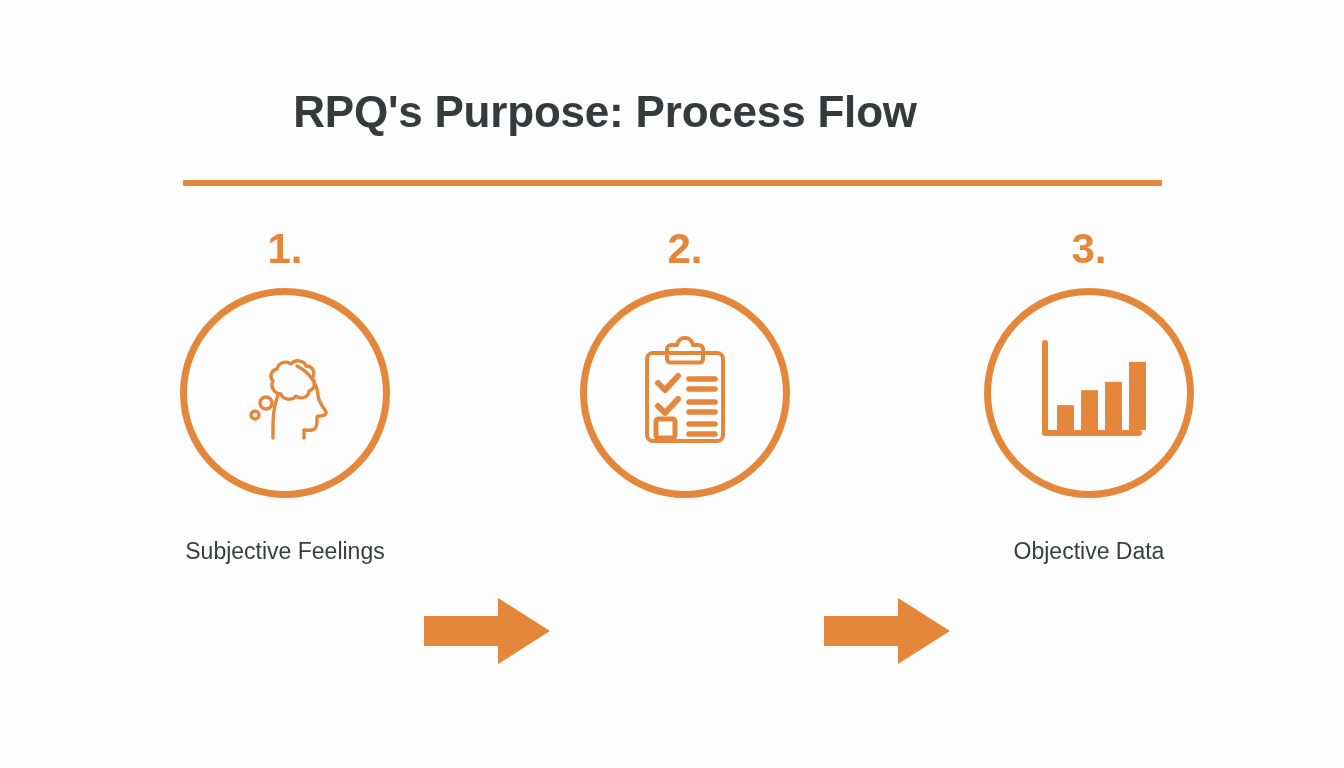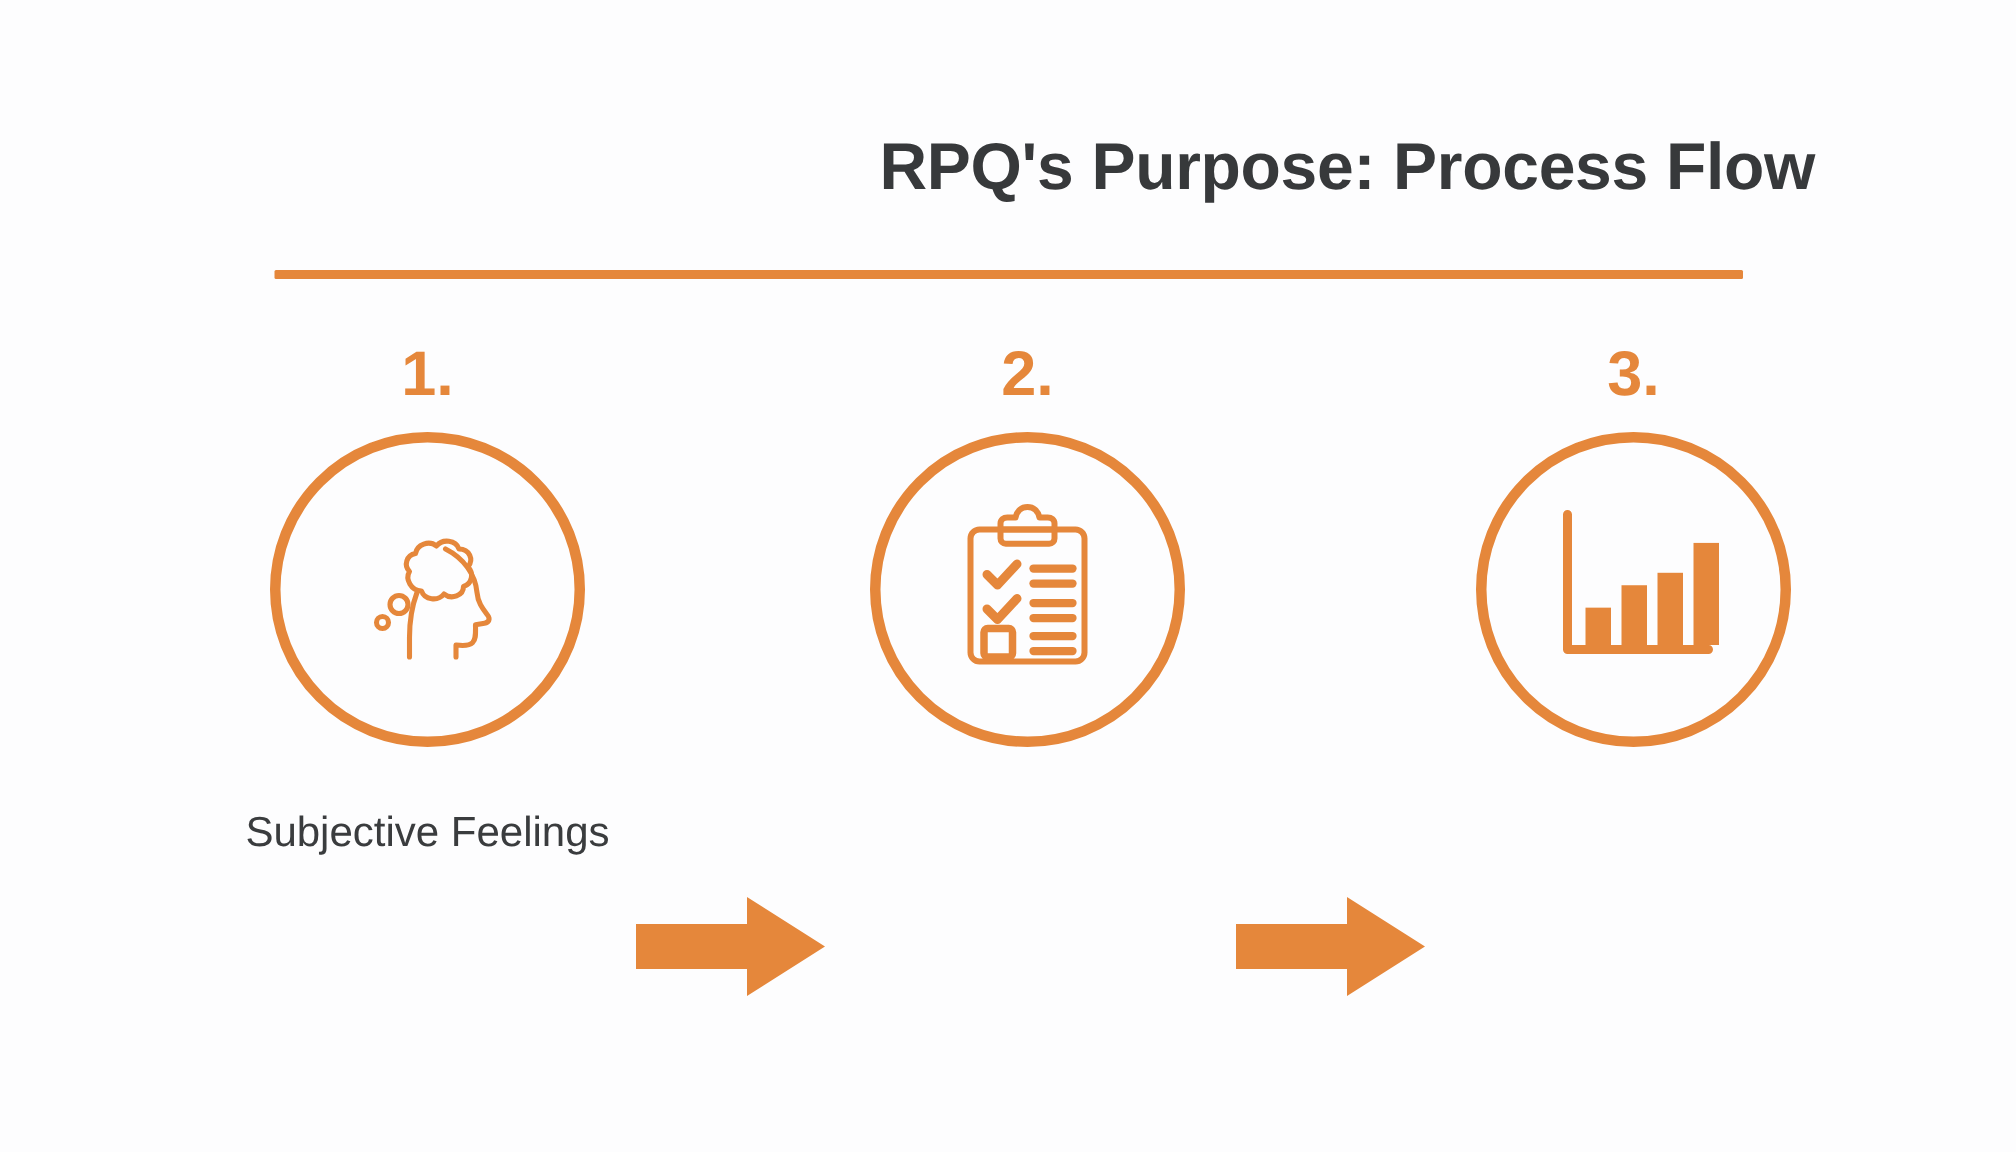--- a/index.html
+++ b/index.html
@@ -21,21 +21,21 @@
     height: 768px;
     background: #fdfdfe;
   }
 
   
   .title-block {
     position: absolute;
     left: 0;
     top: 88px;
     width: 1210px;
-    text-align: right;
+    text-align: center;
   }
   .slide-title {
     margin: 0;
     font-size: 44px;
     font-weight: bold;
     color: #37393b;
     letter-spacing: -0.2px;
     line-height: 1.1;
     font-family: "Liberation Sans", sans-serif;
   }
@@ -87,21 +87,21 @@
     box-sizing: border-box;
     background: transparent;
     display: flex;
     align-items: center;
     justify-content: center;
   }
   .circle svg { display: block; }
 
   .step-label {
     margin-top: 40px;
-    font-size: 28px;
+    font-size: 23px;
     font-weight: normal;
     color: #3a3c3e;
     line-height: 1.2;
     font-family: "Liberation Sans", sans-serif;
   }
 
   
   .arrow {
     position: absolute;
     top: 370px;
@@ -201,16 +201,17 @@
             <path d="M14 6 L14 96 L108 96" fill="none" stroke="#e5873b" stroke-width="6" stroke-linecap="round" stroke-linejoin="round"></path>
             <g id="bar-chart-bars">
                 <rect x="26" y="68.1" width="17" height="24.9" fill="#e5873b"></rect>
                 <rect x="50" y="53.160000000000004" width="17" height="39.839999999999996" fill="#e5873b"></rect>
                 <rect x="74" y="44.86000000000001" width="17" height="48.13999999999999" fill="#e5873b"></rect>
                 <rect x="98" y="24.939999999999998" width="17" height="68.06" fill="#e5873b"></rect>
               </g>
           </svg>
         </span>
       </div>
+      <div class="step-label">Objective Data</div>
     </div>
 
   </div>
 </div>
 
 </body></html>

